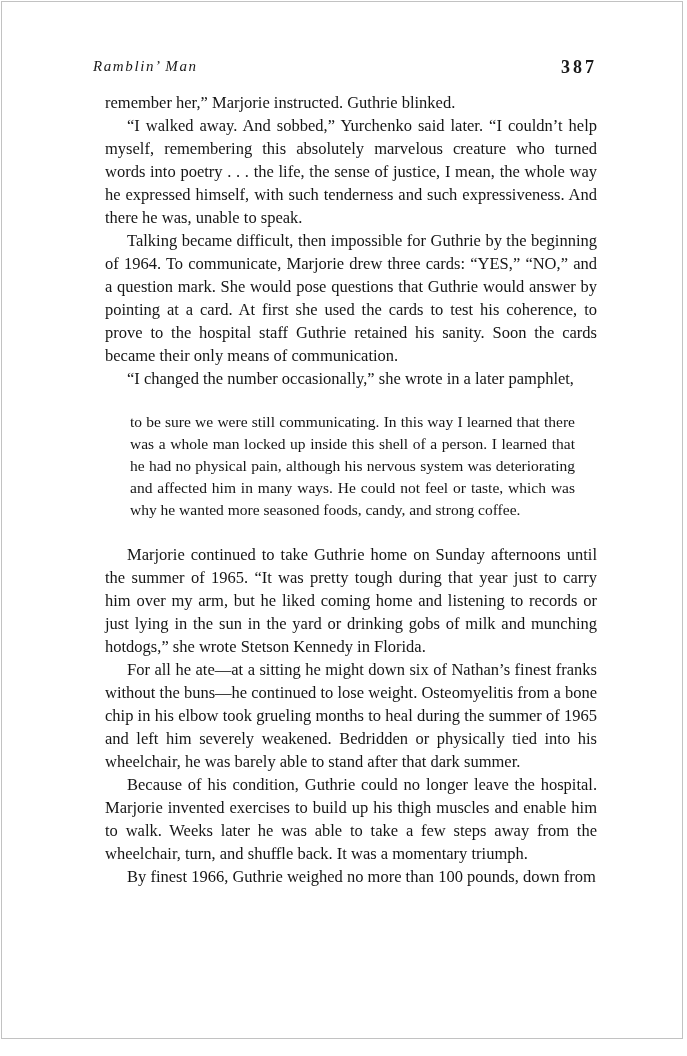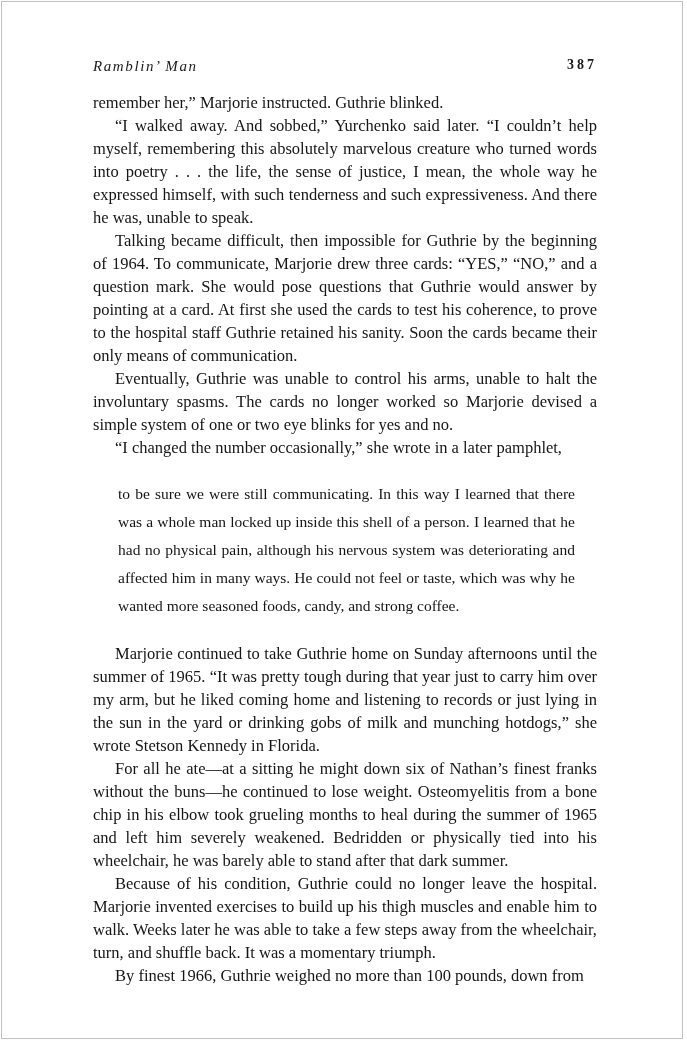--- a/index.html
+++ b/index.html
@@ -41,42 +41,43 @@
     font-style: italic;
     font-size: 15px;
     letter-spacing: 1.6px;
     color: #1a1a1a;
   }
   .page-number {
     position: absolute;
     right: 0;
     top: 0;
     font-weight: bold;
-    font-size: 14px;
+    font-size: 18px;
     letter-spacing: 3px;
     color: #1a1a1a;
   }
   .body-text {
     margin-top: 16px;
     font-size: 16.5px;
     line-height: 23px;
     text-align: justify;
     color: #151515;
+    margin-left: 12px;
   }
   p.para {
     margin: 0;
     text-indent: 22px;
   }
   p.para.no-indent {
     text-indent: 0;
   }
   blockquote.extract {
     margin: 21px 22px 22px 25px;
     font-size: 15.5px;
-    line-height: 28px;
+    line-height: 22px;
     text-align: justify;
     text-indent: 0;
     color: #151515;
   }
 </style>
 </head>
 <body>
 
 <div class="viewport">
   <div class="scan-frame"></div>
@@ -84,21 +85,20 @@
 
     <div class="running-header">
       <span class="running-title">Ramblin’ Man</span>
       <span class="page-number">387</span>
     </div>
 
     <div class="body-text">
       <p class="para no-indent">remember her,” Marjorie instructed. Guthrie blinked.</p>
       <p class="para">“I walked away. And sobbed,” Yurchenko said later. “I couldn’t help myself, remembering this absolutely marvelous creature who turned words into poetry . . . the life, the sense of justice, I mean, the whole way he expressed himself, with such tenderness and such expressiveness. And there he was, unable to speak.</p>
       <p class="para">Talking became difficult, then impossible for Guthrie by the beginning of 1964. To communicate, Marjorie drew three cards: “YES,” “NO,” and a question mark. She would pose questions that Guthrie would answer by pointing at a card. At first she used the cards to test his coherence, to prove to the hospital staff Guthrie retained his sanity. Soon the cards became their only means of communication.</p>
-      <p class="para">Eventually, Guthrie was unable to control his arms, unable to halt the involuntary spasms. The cards no longer worked so Marjorie devised a simple system of one or two eye blinks for yes and no.</p>
       <p class="para">“I changed the number occasionally,” she wrote in a later pamphlet,</p>
       <blockquote class="extract">to be sure we were still communicating. In this way I learned that there was a whole man locked up inside this shell of a person. I learned that he had no physical pain, although his nervous system was deteriorating and affected him in many ways. He could not feel or taste, which was why he wanted more seasoned foods, candy, and strong coffee.</blockquote>
       <p class="para">Marjorie continued to take Guthrie home on Sunday afternoons until the summer of 1965. “It was pretty tough during that year just to carry him over my arm, but he liked coming home and listening to records or just lying in the sun in the yard or drinking gobs of milk and munching hotdogs,” she wrote Stetson Kennedy in Florida.</p>
       <p class="para">For all he ate—at a sitting he might down six of Nathan’s finest franks without the buns—he continued to lose weight. Osteomyelitis from a bone chip in his elbow took grueling months to heal during the summer of 1965 and left him severely weakened. Bedridden or physically tied into his wheelchair, he was barely able to stand after that dark summer.</p>
       <p class="para">Because of his condition, Guthrie could no longer leave the hospital. Marjorie invented exercises to build up his thigh muscles and enable him to walk. Weeks later he was able to take a few steps away from the wheelchair, turn, and shuffle back. It was a momentary triumph.</p>
       <p class="para">By finest 1966, Guthrie weighed no more than 100 pounds, down from</p>
     </div>
 
   </div>
 </div>

